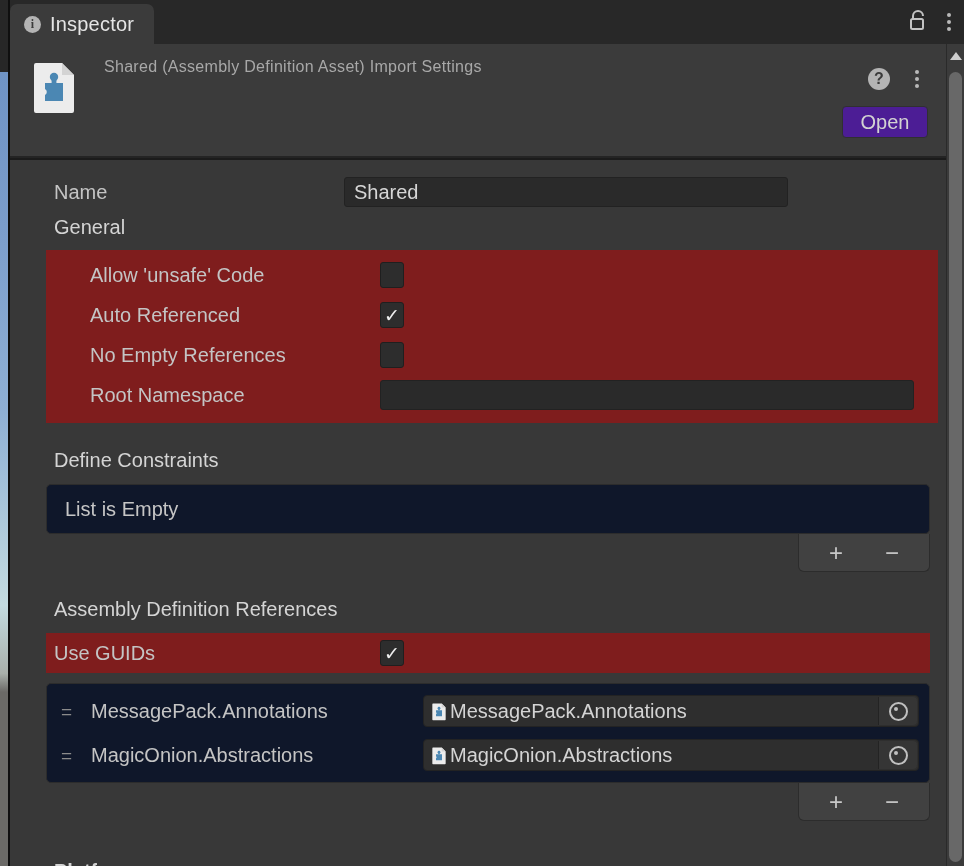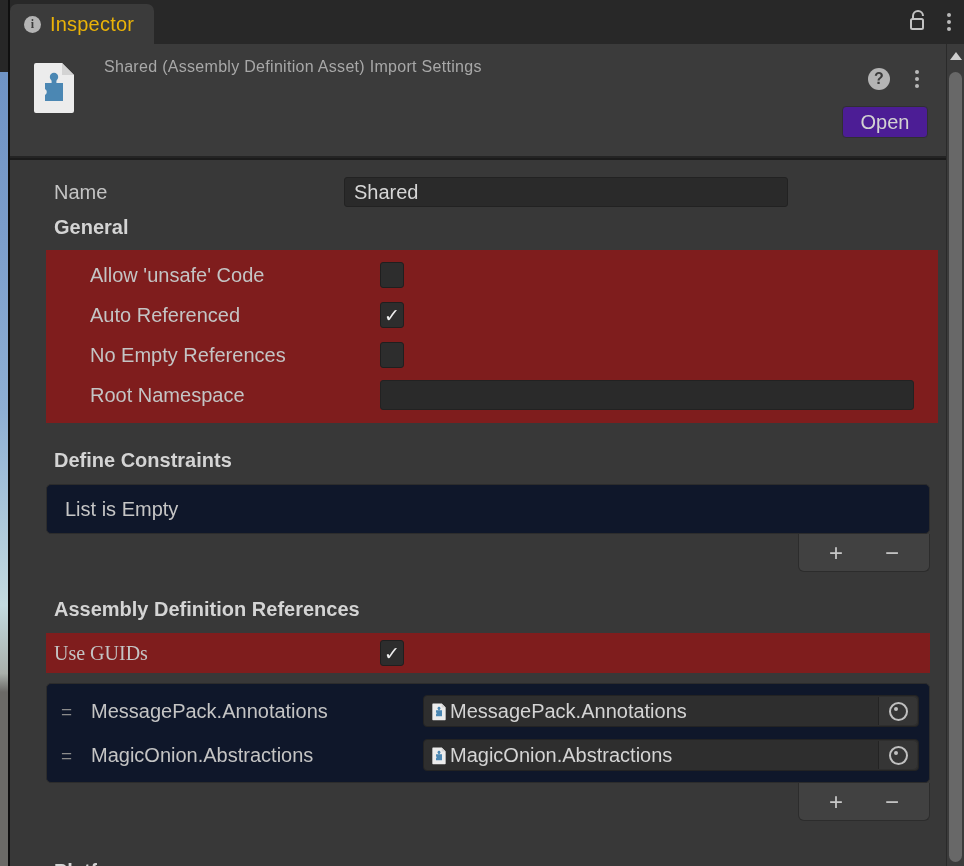--- a/index.html
+++ b/index.html
@@ -75,21 +75,21 @@
     padding: 0 20px 0 14px;
     display: flex;
     align-items: center;
     gap: 9px;
     background: #3b3b3b;
     border-top-left-radius: 7px;
     border-top-right-radius: 7px;
     box-sizing: border-box;
   }
   .tab-label {
-    color: #eab308;
+    color: #e5e5e5;
     font-size: 20px;
     letter-spacing: 0.2px;
   }
   .info-icon {
     width: 17px;
     height: 17px;
     border-radius: 50%;
     background: #b4b4b4;
     color: #3b3b3b;
     font-size: 12px;
@@ -236,21 +236,21 @@
     justify-content: center;
     color: #eeeeee;
     font-size: 19px;
     line-height: 1;
     box-sizing: border-box;
   }
 
   .section-header {
     color: #d4d4d4;
     font-size: 20px;
-    font-weight: bold;
+    font-weight: normal;
     padding-left: 44px;
   }
 
   .panel {
     background: #7f1d1d;
   }
 
   
   .list-box {
     border: 1px solid #2c2c2c;
@@ -495,21 +495,21 @@
     </div>
     <div class="list-footer" style="margin-left:788px;width:132px;">
       <span class="btn-plus">+</span>
       <span class="btn-minus">−</span>
     </div>
 
     <div class="section-header" style="margin-top:26px;">Assembly Definition References</div>
 
     <div class="panel" style="margin-top:12px;margin-left:36px;width:884px;">
       <div class="row">
-        <span class="row-label" style="padding-left:8px;font-family:Liberation Serif, serif;">Use GUIDs</span>
+        <span class="row-label" style="padding-left:8px;">Use GUIDs</span>
         <span class="checkbox">✓</span>
       </div>
     </div>
 
     <div class="list-box" style="margin-top:10px;margin-left:36px;width:884px;padding:5px 0;">
 
       <div class="list-item">
         <span class="drag-handle">=</span>
         <span class="item-label">MessagePack.Annotations</span>
         <span class="obj-field">

